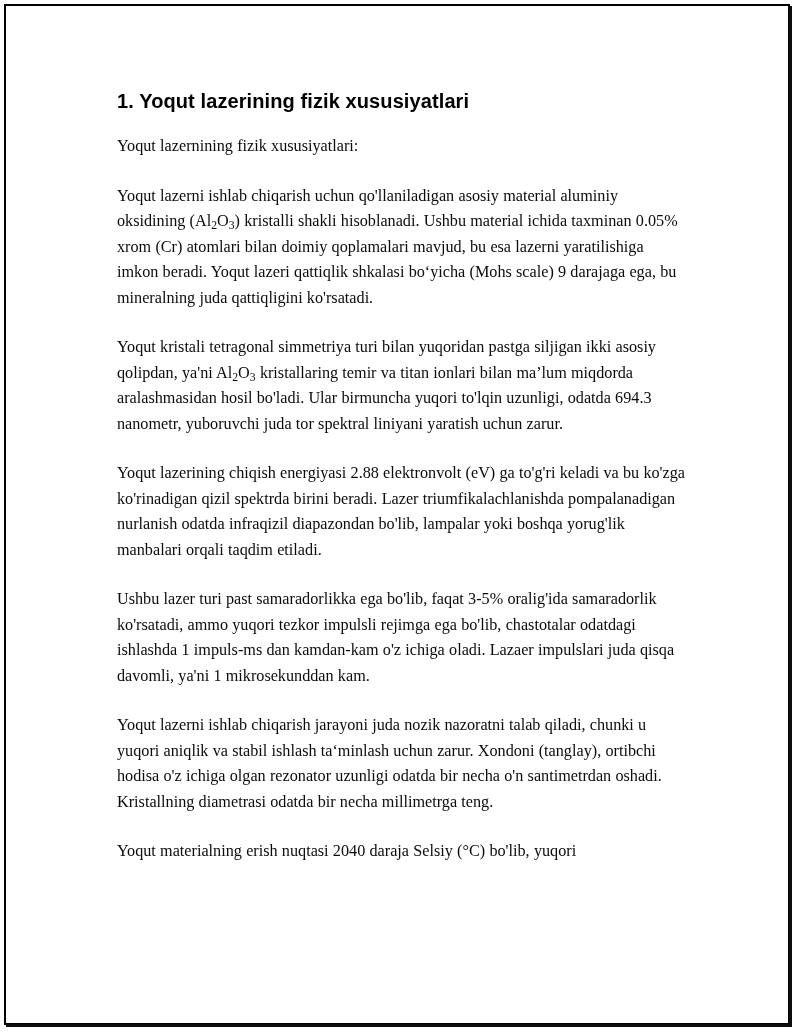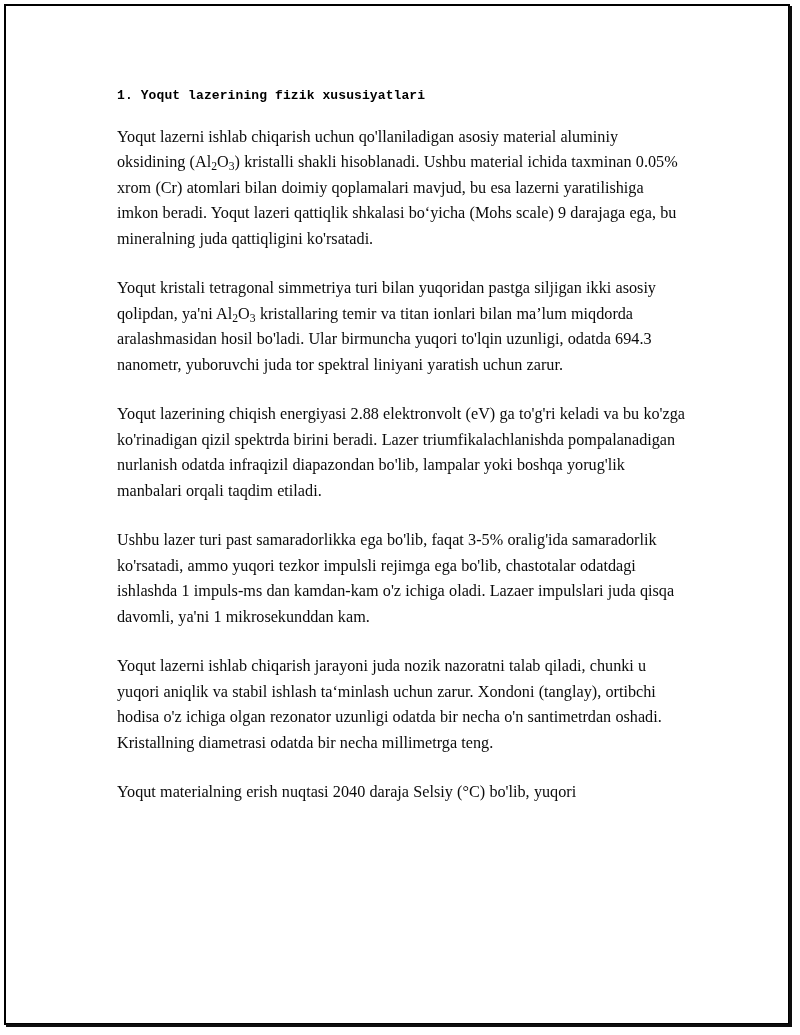--- a/index.html
+++ b/index.html
@@ -47,22 +47,22 @@
 
   #page-content {
     position: absolute;
     left: 117px;
     top: 88px;
     width: 570px;
     box-sizing: border-box;
   }
 
   .doc-heading {
-    font-family: Liberation Mono, monospace;
-    font-size: 13px;
+    font-family: Liberation Sans, sans-serif;
+    font-size: 20px;
     font-weight: bold;
     line-height: 1.3;
     margin: 0 0 20px 0;
     letter-spacing: 0.1px;
     color: #000000;
   }
 
   .doc-paragraph {
     font-family: "Liberation Serif", "DejaVu Serif", serif;
     font-size: 16.2px;
@@ -89,20 +89,21 @@
 <div id="page-frame">
 
   <div id="page-border"></div>
   <div id="page-shadow"></div>
 
   <div id="page-content">
 
     <h1 class="doc-heading">1. Yoqut lazerining fizik xususiyatlari</h1>
 
     <div id="paragraph-container">
+        <p class="doc-paragraph"><span>Yoqut lazernining fizik xususiyatlari:</span></p>
         <p class="doc-paragraph"><span>Yoqut lazerni ishlab chiqarish uchun qo'llaniladigan asosiy material aluminiy oksidining (Al</span><sub>2</sub><span>O</span><sub>3</sub><span>) kristalli shakli hisoblanadi. Ushbu material ichida taxminan 0.05% xrom (Cr) atomlari bilan doimiy qoplamalari mavjud, bu esa lazerni yaratilishiga imkon beradi. Yoqut lazeri qattiqlik shkalasi boʻyicha (Mohs scale) 9 darajaga ega, bu mineralning juda qattiqligini ko'rsatadi.</span></p>
         <p class="doc-paragraph"><span>Yoqut kristali tetragonal simmetriya turi bilan yuqoridan pastga siljigan ikki asosiy qolipdan, ya'ni Al</span><sub>2</sub><span>O</span><sub>3</sub><span> kristallaring temir va titan ionlari bilan ma’lum miqdorda aralashmasidan hosil bo'ladi. Ular birmuncha yuqori to'lqin uzunligi, odatda 694.3 nanometr, yuboruvchi juda tor spektral liniyani yaratish uchun zarur.</span></p>
         <p class="doc-paragraph"><span>Yoqut lazerining chiqish energiyasi 2.88 elektronvolt (eV) ga to'g'ri keladi va bu ko'zga ko'rinadigan qizil spektrda birini beradi. Lazer triumfikalachlanishda pompalanadigan nurlanish odatda infraqizil diapazondan bo'lib, lampalar yoki boshqa yorug'lik manbalari orqali taqdim etiladi.</span></p>
         <p class="doc-paragraph"><span>Ushbu lazer turi past samaradorlikka ega bo'lib, faqat 3-5% oralig'ida samaradorlik ko'rsatadi, ammo yuqori tezkor impulsli rejimga ega bo'lib, chastotalar odatdagi ishlashda 1 impuls-ms dan kamdan-kam o'z ichiga oladi. Lazaer impulslari juda qisqa davomli, ya'ni 1 mikrosekunddan kam.</span></p>
         <p class="doc-paragraph"><span>Yoqut lazerni ishlab chiqarish jarayoni juda nozik nazoratni talab qiladi, chunki u yuqori aniqlik va stabil ishlash taʻminlash uchun zarur. Xondoni (tanglay), ortibchi hodisa o'z ichiga olgan rezonator uzunligi odatda bir necha o'n santimetrdan oshadi. Kristallning diametrasi odatda bir necha millimetrga teng.</span></p>
         <p class="doc-paragraph"><span>Yoqut materialning erish nuqtasi 2040 daraja Selsiy (°C) bo'lib, yuqori</span></p>
       </div>
 
   </div>
 

